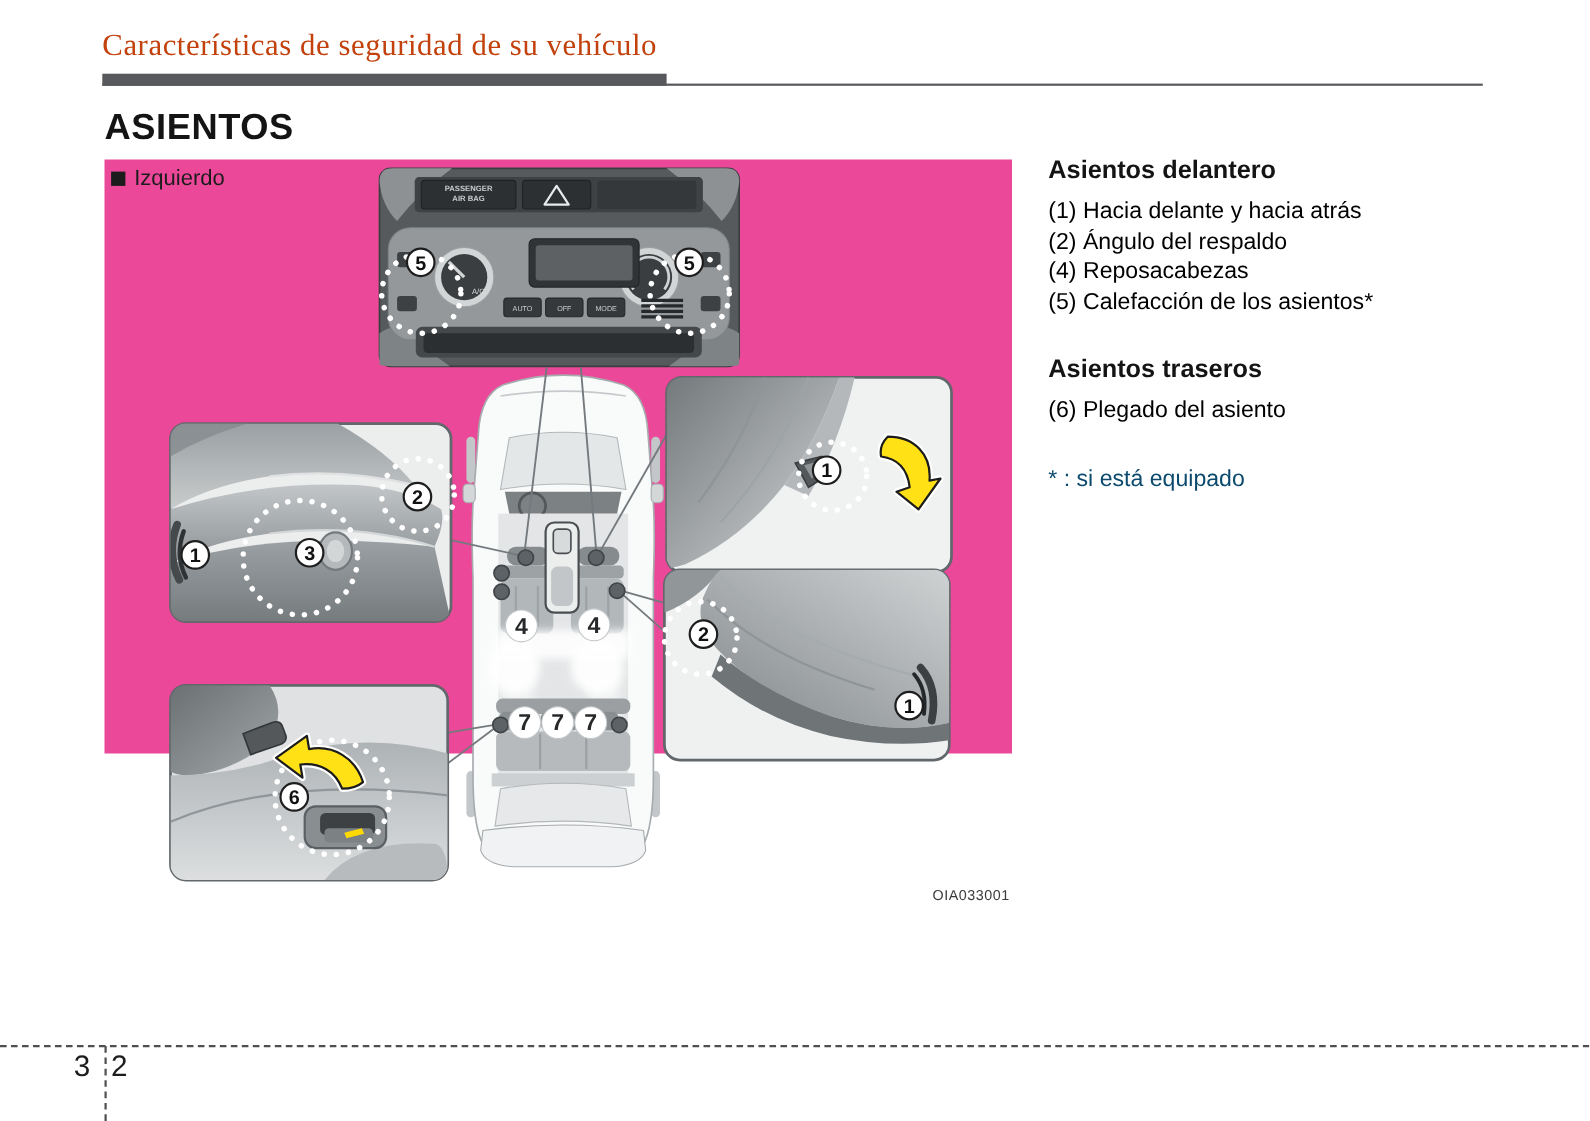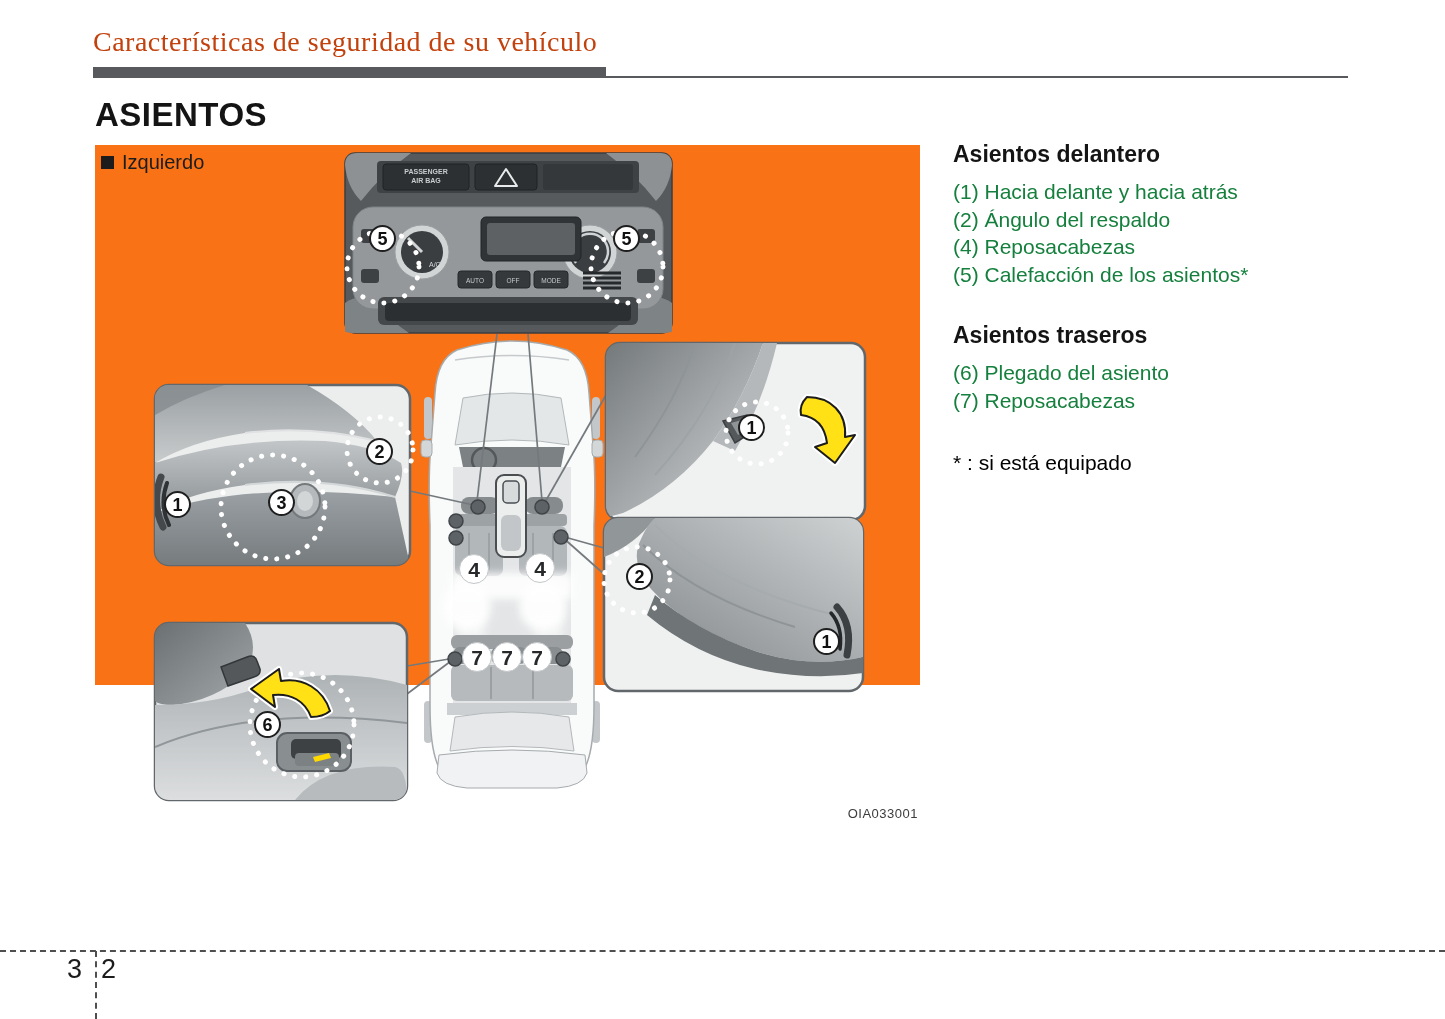--- a/index.html
+++ b/index.html
@@ -8,38 +8,38 @@
   .abs{position:absolute;}
 
   
   .header-title{left:93px;top:26px;font-family:"Liberation Serif", serif;
                 font-size:28px;color:#c2410c;letter-spacing:.5px;}
   .thick-bar{left:93px;top:67px;width:513px;height:11px;background:#57595c;}
   .thin-line{left:93px;top:76px;width:1255px;height:2px;background:#57595c;}
   .section-title{left:95px;top:96px;font-size:33px;font-weight:bold;color:#141414;letter-spacing:.5px;}
 
   
-  .figure-panel{left:95px;top:145px;width:825px;height:540px;background:#f97316;}
+  .figure-panel{left:95px;top:145px;width:825px;height:540px;background:#ec4899;}
   .figure-panel svg{position:absolute;left:0;top:0;}
   .variant-label{position:absolute;left:6px;top:6px;font-size:20px;color:#1c1c1c;display:flex;align-items:center;gap:8px;}
   .variant-label .sq{width:13px;height:13px;background:#1c1c1c;display:inline-block;}
   .image-code{position:absolute;right:2px;top:661px;font-size:13px;color:#3c3c3c;letter-spacing:.5px;}
 
   
   .co{position:absolute;width:27px;height:27px;border-radius:50%;background:#fff;
       border:2px solid #1e1e1e;box-sizing:border-box;display:flex;align-items:center;justify-content:center;
       font-size:18px;font-weight:bold;color:#111;z-index:6;line-height:1;}
   .co.lg{width:30px;height:30px;border:1px solid #c3c7c9;font-size:21px;color:#26282a;}
 
   
   .right-col{left:953px;top:141px;width:402px;}
   .right-col h3{margin:0 0 10px 0;font-size:23px;font-weight:bold;color:#141414;}
   .right-col h3.mt{margin-top:34px;}
-  .item{margin:0;font-size:21px;line-height:27.5px;white-space:pre-wrap;color:#15803d;}
-  .footnote{margin-top:37px;font-size:21px;color:#000000;}
+  .item{margin:0;font-size:21px;line-height:27.5px;white-space:pre-wrap;color:#000000;}
+  .footnote{margin-top:37px;font-size:21px;color:#0c4a6e;}
 
   
   .hr-dash{left:0;top:950px;width:1445px;height:0;border-top:2px dashed #4f4f4f;}
   .v-dash{left:95px;top:951px;height:68px;width:0;border-left:2px dashed #4f4f4f;}
   .pagenum{top:954px;font-size:27px;color:#1c1c1c;}
   .pagenum.ch{left:67px;} .pagenum.pg{left:101px;}
 </style>
 </head>
 <body>
 
@@ -318,21 +318,20 @@
   </div>
 
   <div class="abs right-col">
     <h3>Asientos delantero</h3>
     <p class="item">(1) Hacia delante y hacia atrás</p>
     <p class="item">(2) Ángulo del respaldo</p>
     <p class="item">(4) Reposacabezas</p>
     <p class="item">(5) Calefacción de los asientos*</p>
     <h3 class="mt">Asientos traseros</h3>
     <p class="item">(6) Plegado del asiento</p>
-    <p class="item">(7) Reposacabezas</p>
     <p class="footnote">* : si está equipado</p>
   </div>
 
   <div class="abs hr-dash"></div>
   <div class="abs v-dash"></div>
   <div class="abs pagenum ch">3</div>
   <div class="abs pagenum pg">2</div>
 
 </div>
 

